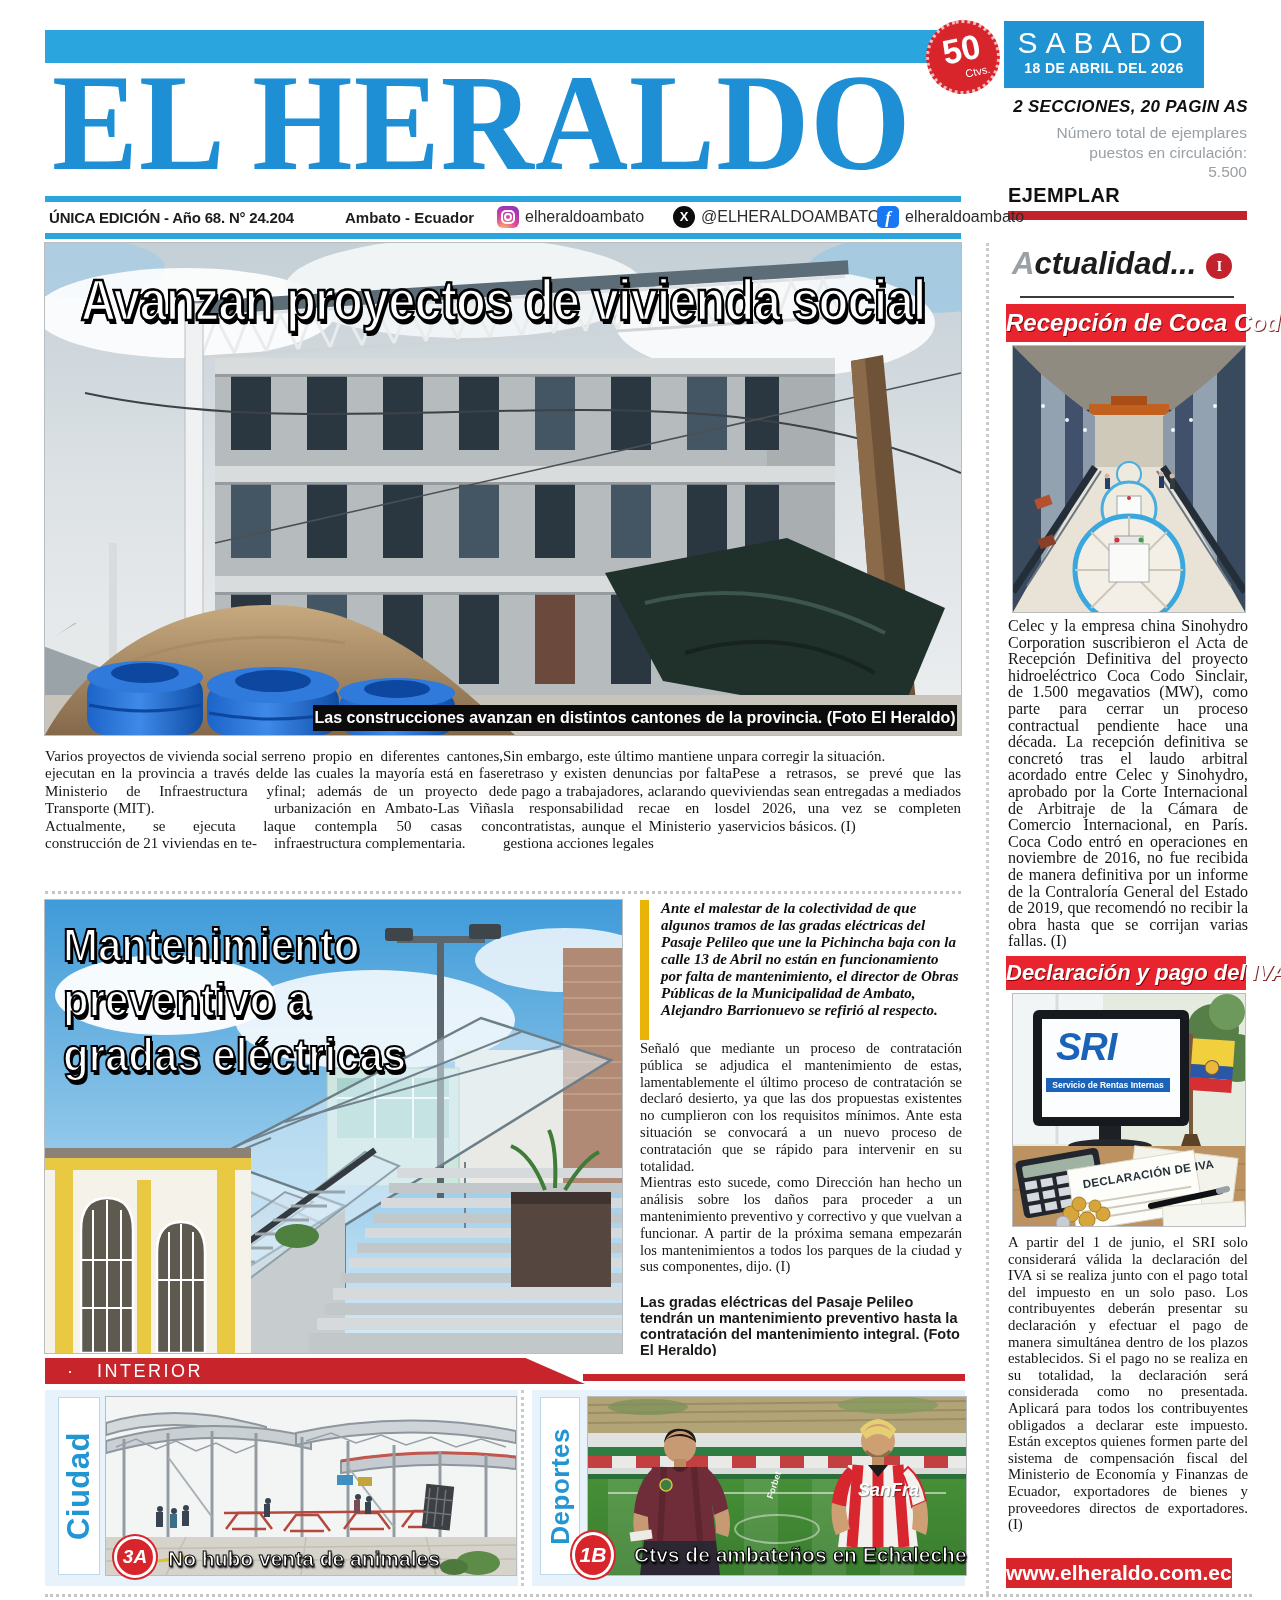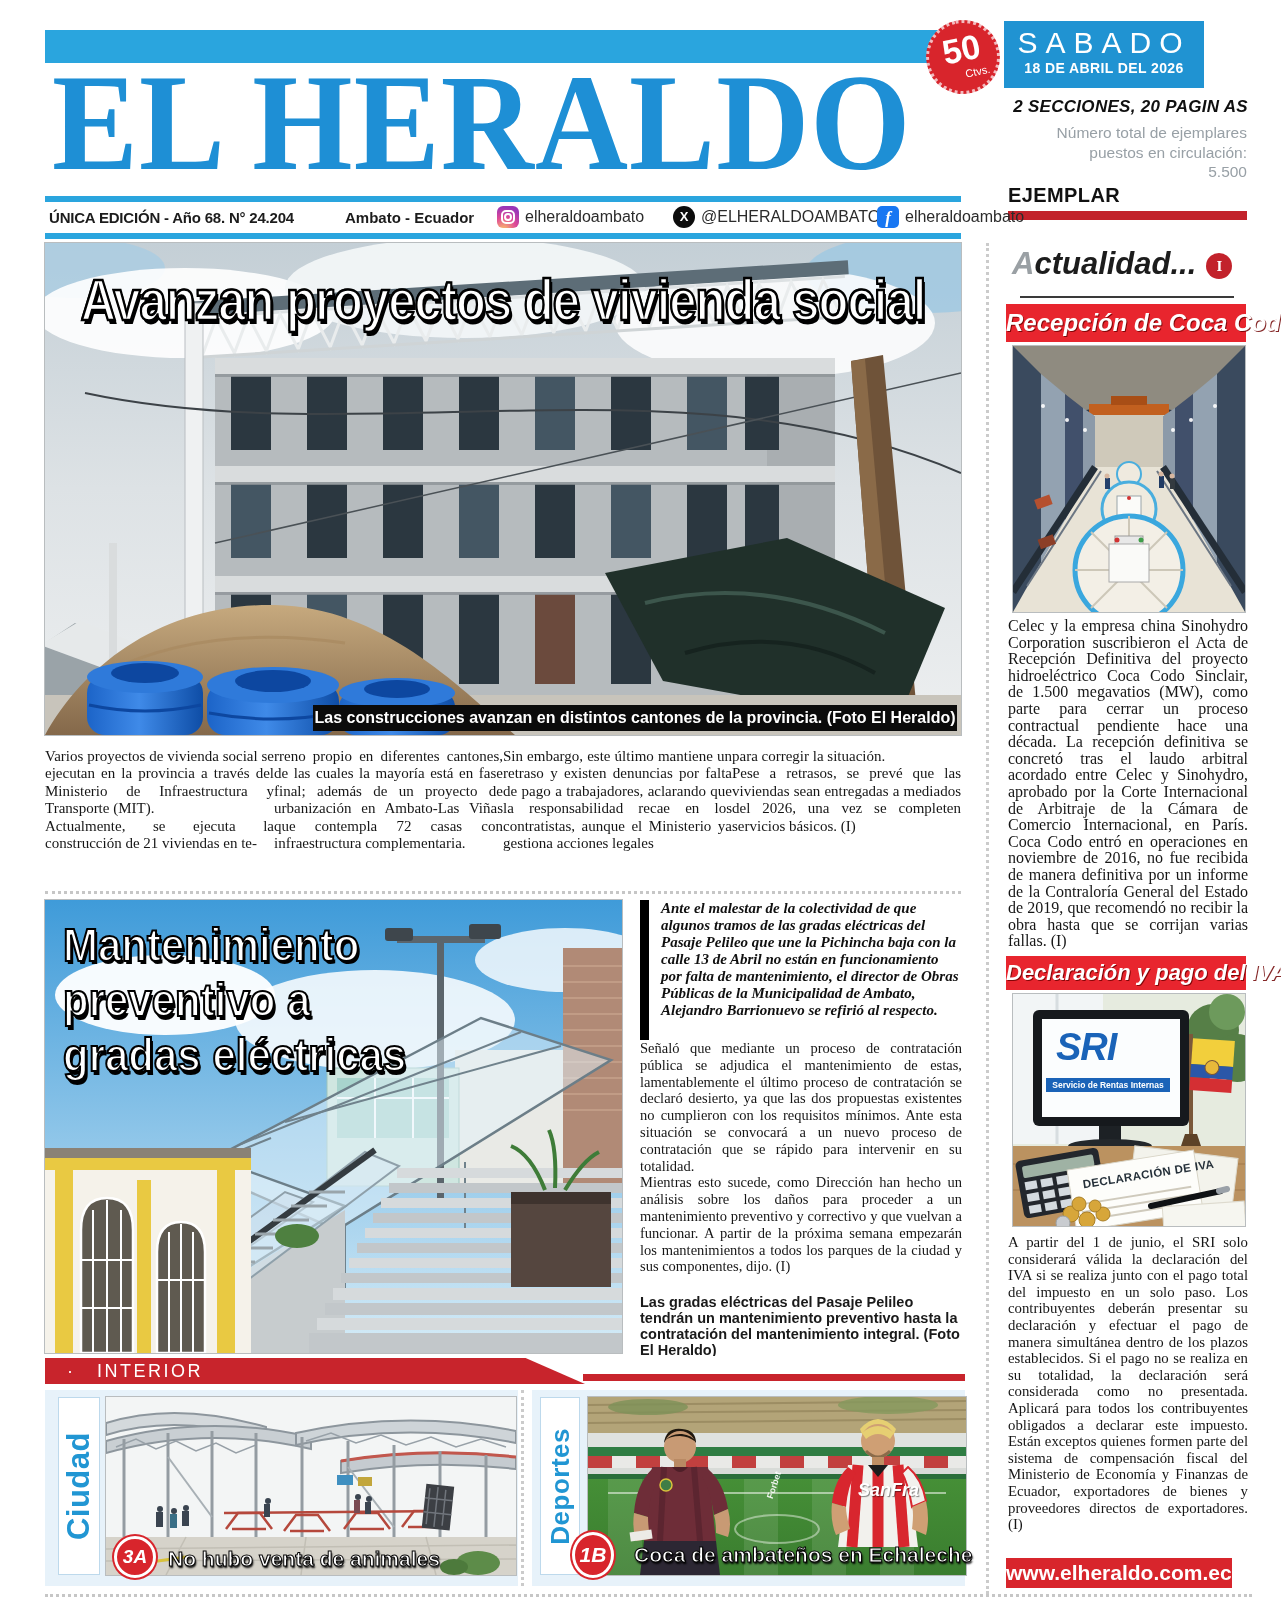--- a/index.html
+++ b/index.html
@@ -73,21 +73,21 @@
   .lead-cols { left:45px; top:748px; width:916px; height:140px; display:flex; gap:0; }
   .lead-col { flex:1; font-family:"Liberation Serif","DejaVu Serif",serif; color:#161616;
     font-size:15px; line-height:17.4px; text-align:justify; white-space:pre-line; overflow:hidden; }
 
   
   .maint-photo { left:45px; top:900px; width:577px; height:453px; }
   .maint-headline { position:absolute; left:18px; top:18px; font-size:42px; font-weight:bold;
     color:#fff; line-height:1.22; white-space:pre-line; transform:scaleY(1.08);
     transform-origin:0 0; -webkit-text-stroke:2px #000; text-shadow:2px 3px 0 #000; }
   .maint-intro { left:640px; top:900px; width:300px; height:140px; overflow:hidden;
-    border-left:9px solid #000000; padding-left:12px;
+    border-left:9px solid #eab308; padding-left:12px;
     font-family:"Liberation Serif",serif; font-weight:bold; font-style:italic;
     font-size:15px; line-height:17px; color:#101010; white-space:pre-line; }
   .maint-body { left:640px; top:1040px; width:322px; height:252px; overflow:hidden;
     font-family:"Liberation Serif",serif; font-size:14.5px; line-height:16.8px;
     text-align:justify; white-space:pre-line; color:#161616; }
   .maint-caption { left:640px; top:1294px; width:322px; height:62px; overflow:hidden;
     font-size:14.5px; font-weight:bold; line-height:16px; color:#1a1a1a; }
 
   
   .int-banner { left:45px; top:1358px; width:920px; height:26px; }
@@ -291,21 +291,21 @@
         <ellipse cx="352" cy="446" rx="33" ry="9" fill="#0d47a0"></ellipse>
       </g>
     </svg>
     <div class="lead-headline">Avanzan proyectos de vivienda social</div>
     <div class="lead-cap-bar">Las construcciones avanzan en distintos cantones de la provincia. (Foto El Heraldo)</div>
   </div>
 
   <div class="abs lead-cols">
     <div class="lead-col">Varios proyectos de vivienda social se ejecutan en la provincia a través del Ministerio de Infraestructura y Transporte (MIT).
 Actualmente, se ejecuta la construcción de 21 viviendas en te-</div>
-    <div class="lead-col">rreno propio en diferentes cantones, de las cuales la mayoría está en fase final; además de un proyecto de urbanización en Ambato-Las Viñas que contempla 72 casas con infraestructura complementaria.</div>
+    <div class="lead-col">rreno propio en diferentes cantones, de las cuales la mayoría está en fase final; además de un proyecto de urbanización en Ambato-Las Viñas que contempla 50 casas con infraestructura complementaria.</div>
     <div class="lead-col">Sin embargo, este último mantiene un retraso y existen denuncias por falta de pago a trabajadores, aclarando que la responsabilidad recae en los contratistas, aunque el Ministerio ya gestiona acciones legales</div>
     <div class="lead-col">para corregir la situación.
 Pese a retrasos, se prevé que las viviendas sean entregadas a mediados del 2026, una vez se completen servicios básicos. (I)</div>
   </div>
 
   <div class="abs hdots1"></div>
 
   <div class="photo maint-photo">
     <svg viewBox="0 0 577 453" preserveAspectRatio="none">
       <defs>
@@ -583,21 +583,21 @@
         <path d="M28,50 Q14,64 12,86 L26,90 Q28,68 36,56 Z" fill="#d8262e"></path>
         <path d="M88,50 Q102,62 106,84 L92,90 Q88,66 82,56 Z" fill="#f2f1ed" stroke="#d8262e" stroke-width="2"></path>
         <path d="M12,86 Q10,104 16,118 L30,112 Q26,98 26,90 Z" fill="#cf9f74"></path>
         <path d="M106,84 Q110,102 106,118 L92,112 Q94,96 92,90 Z" fill="#cf9f74"></path>
       </g>
     </svg>
   </div>
   <div class="abs jersey-text">SanFra</div>
   <div class="abs sleeve-text">Forbet</div>
   <div class="page-badge badge-1b">1B</div>
-  <div class="photo-cap cap-deportes">Coca de ambateños en Echaleche</div>
+  <div class="photo-cap cap-deportes">Ctvs de ambateños en Echaleche</div>
 
   <div class="abs vdots"></div>
 
   <div class="abs act-header">
     <span class="act-a">A</span><span>ctualidad...</span><span class="act-badge">I</span>
   </div>
   <div class="abs act-rule"></div>
 
   <div class="abs banner banner-coca">Recepción de Coca Codo</div>
 

